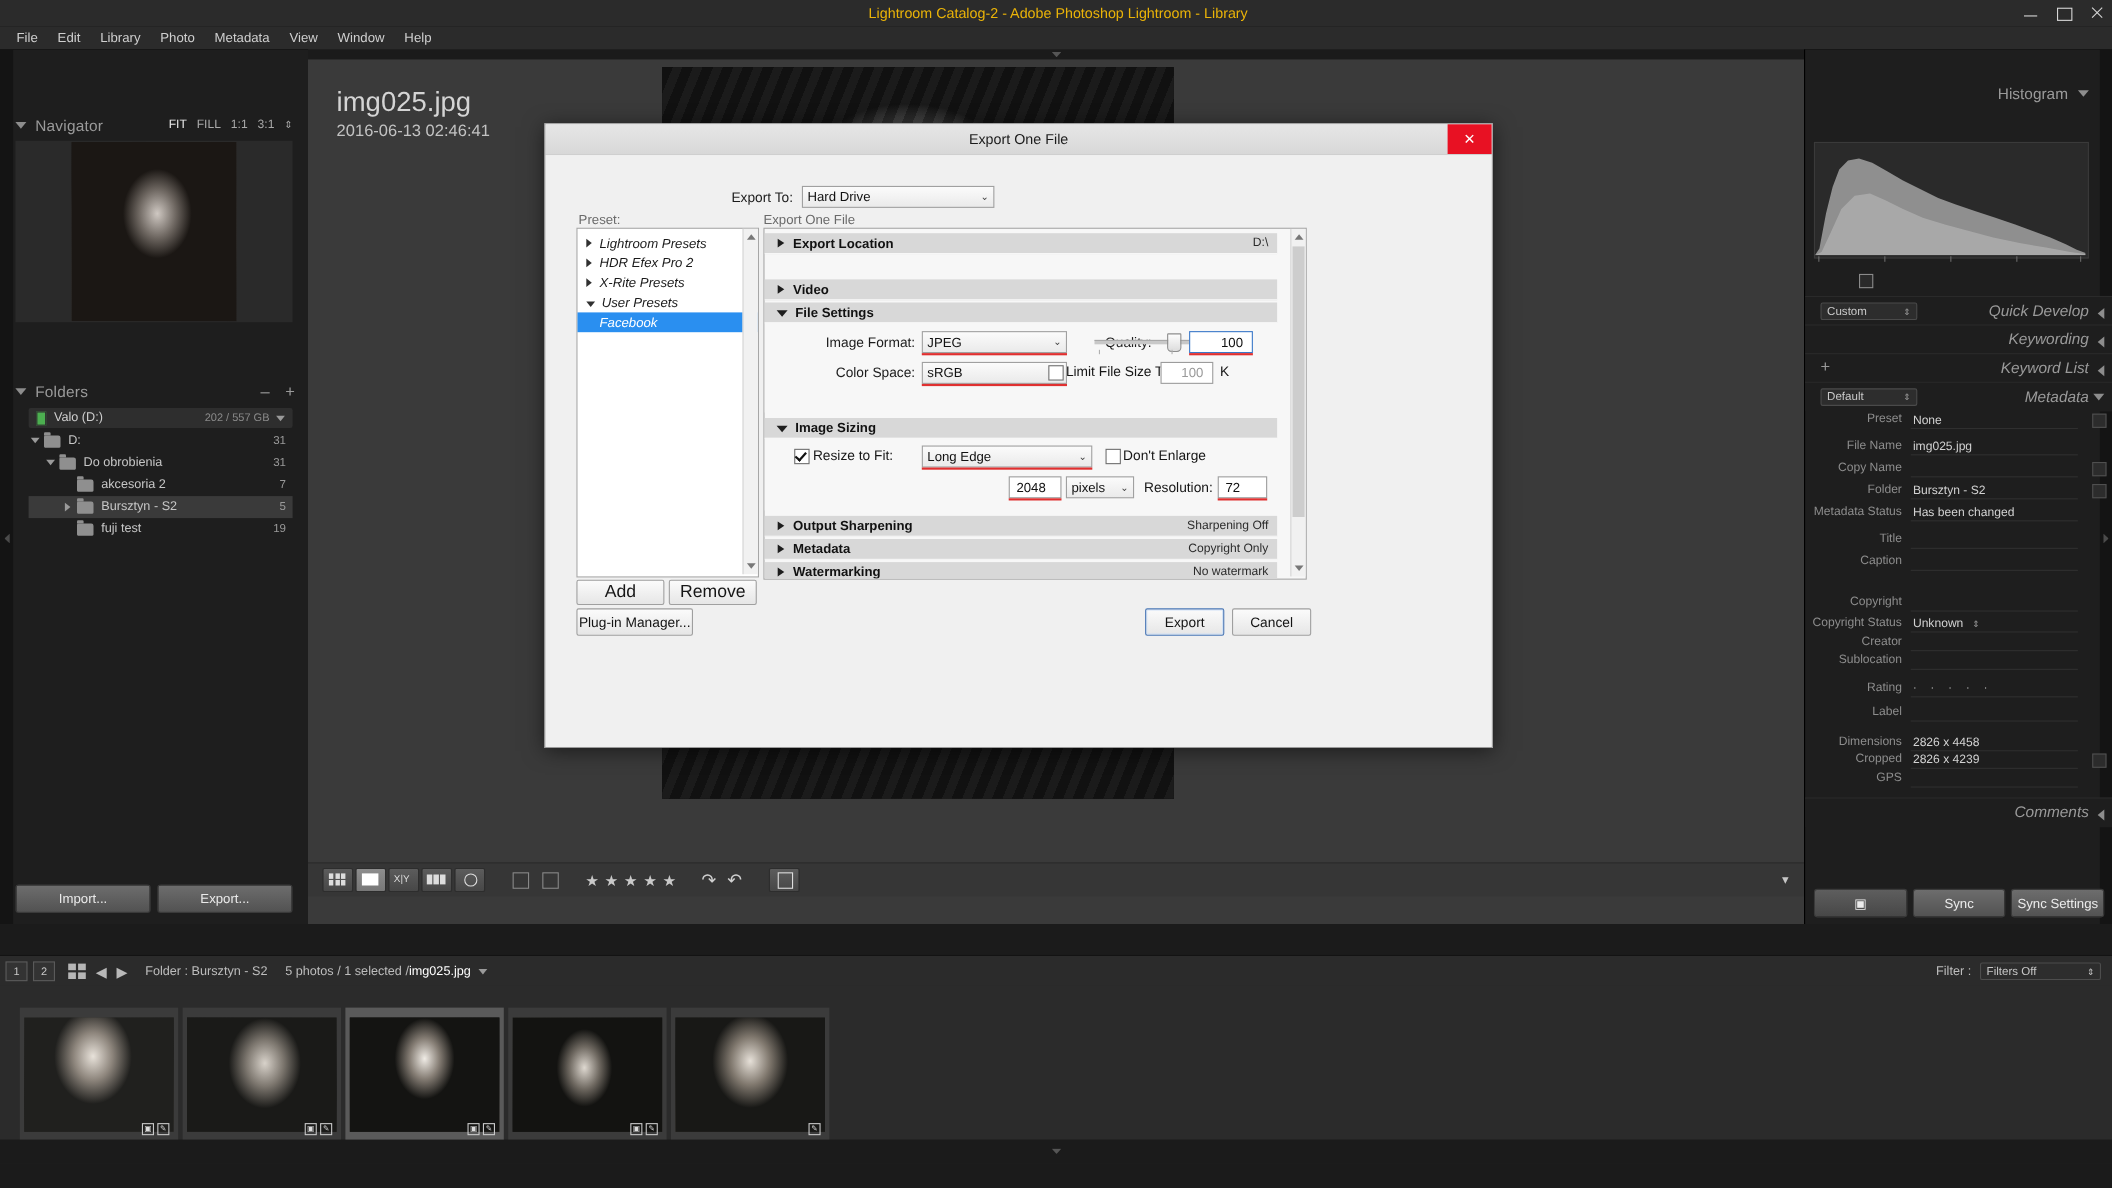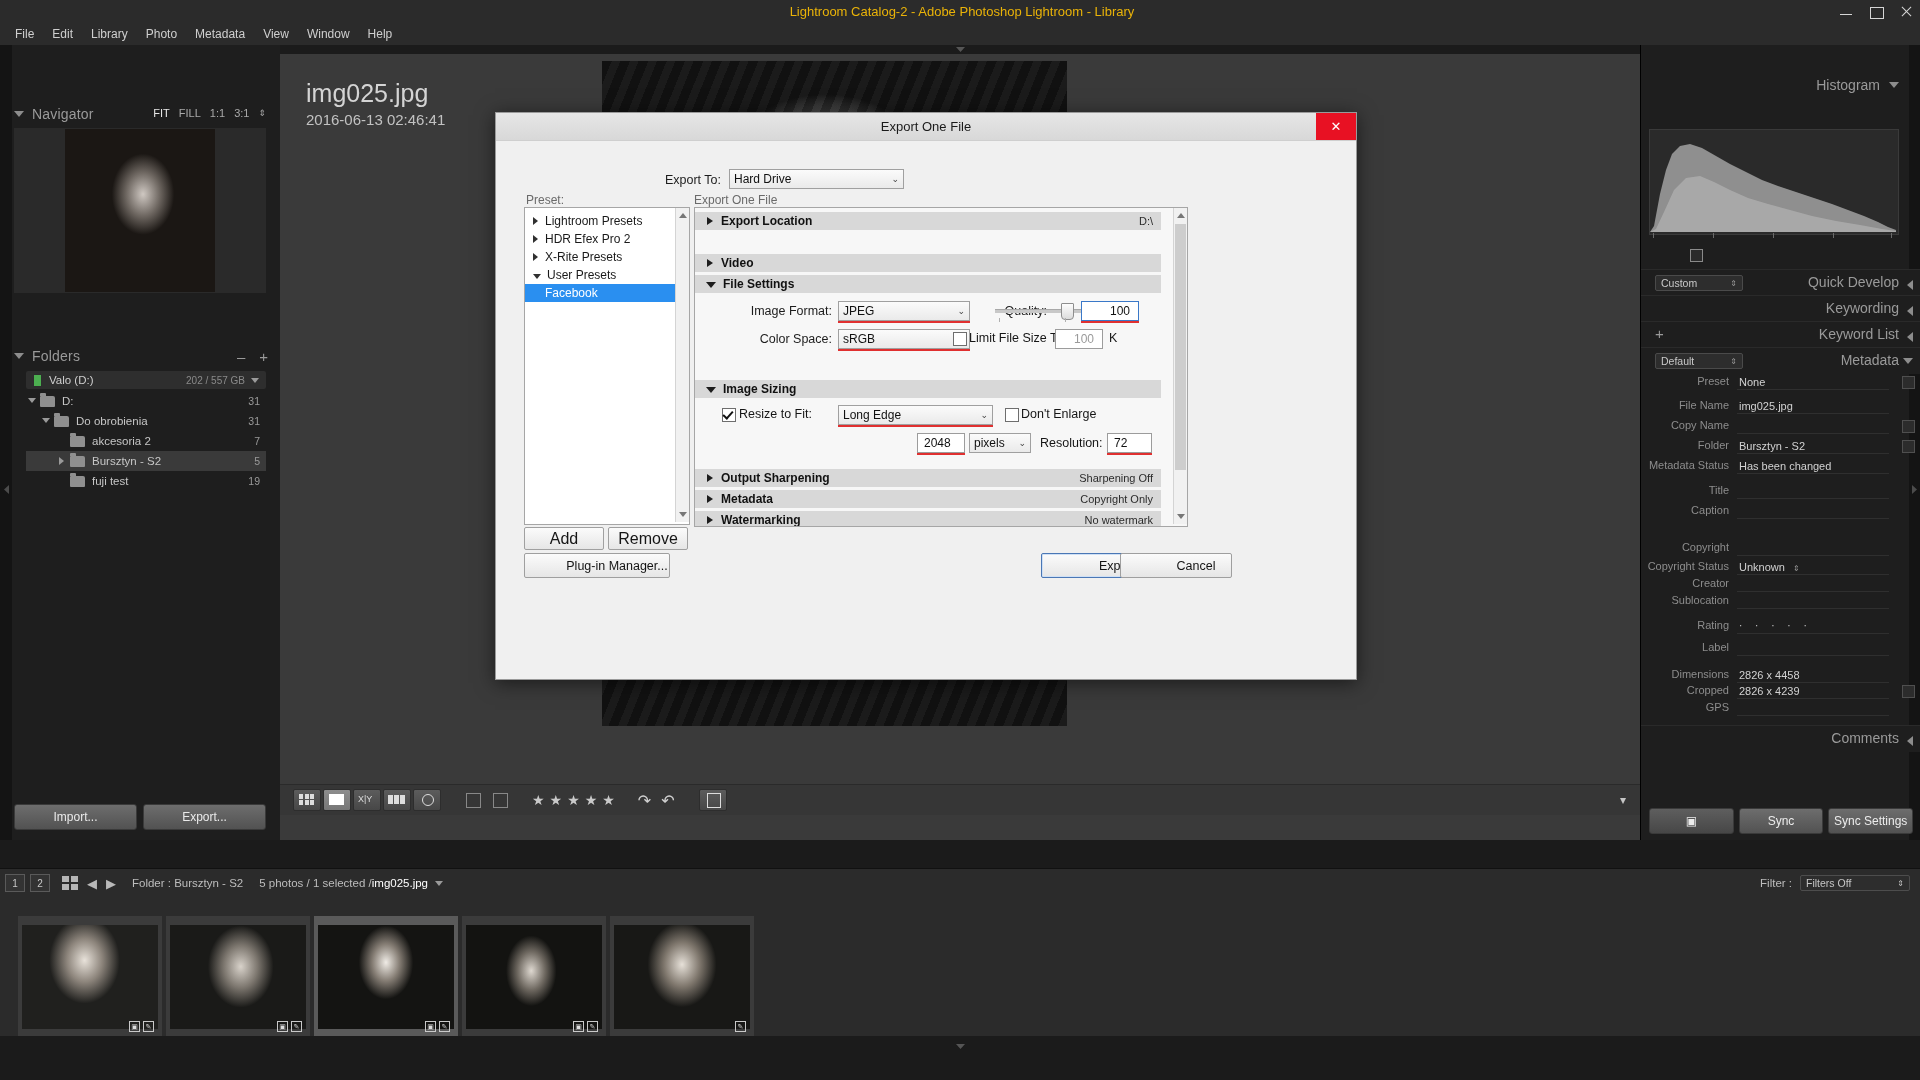--- a/index.html
+++ b/index.html
@@ -121,21 +121,21 @@
   .histo{position:absolute;left:8px;top:84px;width:248px;height:104px;background:#2a2a2a;
     border:1px solid #3a3a3a;overflow:hidden;}
   .histo svg{display:block;}
   .hist-ticks{position:absolute;left:8px;top:188px;width:248px;height:10px;}
   .hist-ticks i{position:absolute;top:0;width:1px;height:5px;background:#6a6a6a;}
   .origchk{position:absolute;left:14px;top:204px;display:flex;align-items:center;gap:7px;
     font-size:13px;color:#b4b4b4;flex-direction:column;}
   .cbox{width:11px;height:11px;border:1px solid #8a8a8a;background:#2a2a2a;}
   .rsec{position:absolute;left:0;width:280px;height:26px;background:#1e1e1e;
     border-top:1px solid #2a2a2a;}
-  .rsec .lbl{position:absolute;right:22px;top:4px;font-size:14px;color:#9a9a9a;}
+  .rsec .lbl{position:absolute;right:22px;top:4px;font-size:14px;color:#9a9a9a;font-style:italic;}
   .rsec .car{position:absolute;right:8px;top:10px;}
   .combo-sm{position:absolute;left:14px;top:5px;width:88px;height:16px;background:#2d2d2d;
     border:1px solid #4a4a4a;border-radius:2px;font-size:10.5px;color:#c9c9c9;
     display:flex;align-items:center;padding:0 5px;box-sizing:border-box;}
   .combo-sm .sp{margin-left:auto;font-size:8px;color:#9a9a9a;}
   .mrow{position:absolute;left:0;width:280px;height:15px;font-size:11px;}
   .mrow .k{position:absolute;right:192px;color:#8d8d8d;text-align:center;white-space:nowrap;}
   .mrow .v{position:absolute;left:96px;width:150px;color:#d2d2d2;
     border-bottom:1px solid #2f2f2f;height:14px;line-height:14px;padding-left:2px;overflow:hidden;}
   .mrow .btnsq{position:absolute;right:6px;top:1px;width:11px;height:11px;border:1px solid #4f4f4f;
@@ -192,21 +192,21 @@
 
   .lbl-r{position:absolute;font-size:12.5px;color:#1c1c1c;text-align:right;}
   .sel-ctl{position:absolute;background:linear-gradient(#fbfbfb,#eaeaea);border:1px solid #a0a0a0;
     height:20px;display:flex;align-items:center;padding:0 4px;box-sizing:border-box;
     font-size:12px;color:#111;}
   .sel-ctl .cv{margin-left:auto;font-size:9px;color:#444;}
   .redu{position:absolute;height:2px;background:#e03030;}
 
   .preset-lbl{position:absolute;left:30px;top:52px;font-size:12px;color:#6a6a6a;}
   .preset-box{position:absolute;left:28px;top:66px;width:164px;height:316px;background:#fff;
-    border:1px solid #a6a6a6;}
+    border:1px solid #a6a6a6;font-style:italic;}
   .pscroll{position:absolute;right:0;top:0;width:13px;height:314px;background:#f1f1f1;
     border-left:1px solid #d4d4d4;}
   .pscroll .ar{position:absolute;left:3px;width:0;height:0;border-left:4px solid transparent;
     border-right:4px solid transparent;}
   .pscroll .up{top:5px;border-bottom:5px solid #777;}
   .pscroll .dn{bottom:5px;border-top:5px solid #777;}
   .prow{height:18px;display:flex;align-items:center;font-size:12px;color:#1a1a1a;padding-left:8px;}
   .prow .pt{width:0;height:0;border-top:4px solid transparent;border-bottom:4px solid transparent;
     border-left:5px solid #303030;margin-right:7px;}
   .prow .pd{width:0;height:0;border-left:4px solid transparent;border-right:4px solid transparent;
@@ -242,21 +242,21 @@
   .tfield.l{padding-left:6px;}
   .tfield.gray{color:#9a9a9a;}
   .tfield.focus{border:1px solid #3a78c8;}
   .slider{position:absolute;height:3px;background:#c8c8c8;border-top:1px solid #a8a8a8;}
   .sknob{position:absolute;width:11px;height:15px;background:linear-gradient(#fdfdfd,#dcdcdc);
     border:1px solid #8e8e8e;border-radius:1px 1px 4px 4px;}
   .stick{position:absolute;width:1px;height:4px;background:#b0b0b0;}
 
   .dlg-foot-btn{position:absolute;height:23px;background:linear-gradient(#fbfbfb,#e6e6e6);
     border:1px solid #9f9f9f;border-radius:2px;font-size:12.5px;color:#141414;
-    display:flex;align-items:center;justify-content:center;padding-left:40px;}
+    display:flex;align-items:center;justify-content:center;}
   .dlg-foot-btn.primary{border:1px solid #4a77b5;box-shadow:0 0 0 1px #cfe0f5 inset;}
 </style>
 </head>
 <body>
 
 <div id="app">
 
   <div class="titlebar">
     <div class="ttl">Lightroom Catalog-2 - Adobe Photoshop Lightroom - Library</div>
     <div class="wbtns">

